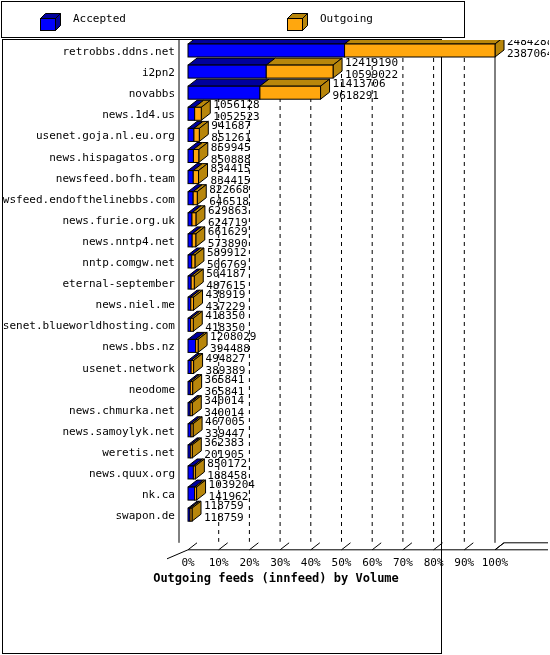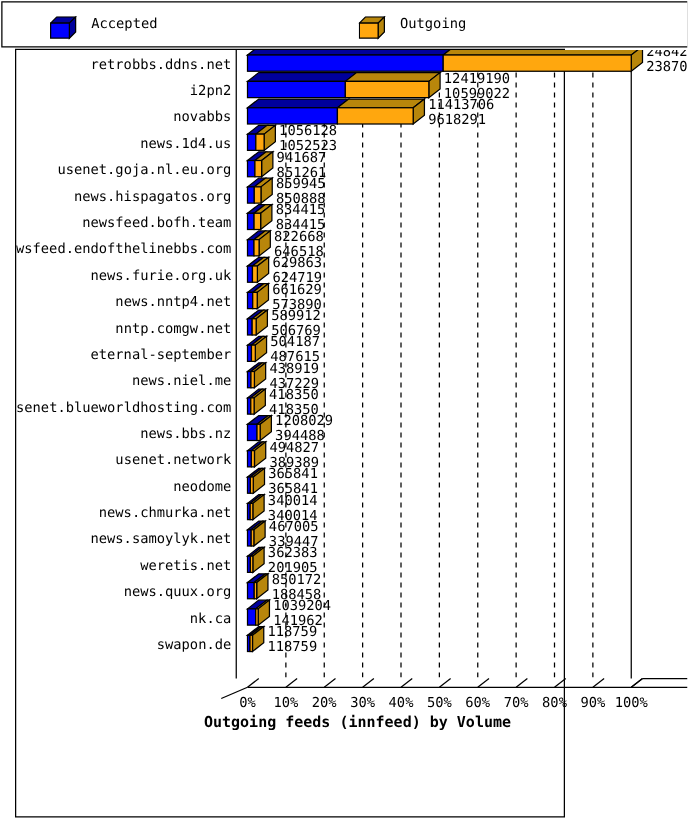--- a/index.html
+++ b/index.html
@@ -1,21 +1,21 @@
 <!DOCTYPE html>
 <html><head>
 <meta charset="utf-8">
 <style>
   html,body{margin:0;padding:0;background:#ffffff;}
   body{width:550px;height:655px;font-family:"DejaVu Sans Mono",monospace;-webkit-font-smoothing:none;}
   #page{position:relative;width:550px;height:655px;overflow:hidden;background:#fff;}
 
   .frame{position:absolute;border:1px solid #000;box-sizing:border-box;background:#fff;}
-  #legend-box{left:1px;top:1px;width:550px;height:37px;padding-left:20px;}
-  #plot-box{left:12px;top:39px;width:440px;height:615px;}
+  #legend-box{left:1px;top:1px;width:464px;height:37px;padding-left:20px;}
+  #plot-box{left:2px;top:39px;width:440px;height:615px;}
 
   
   .legend-item{position:absolute;top:8px;height:22px;}
   #legend-accepted{left:38px;}
   #legend-rejected{left:285px;}
   .swatch{position:absolute;left:0;top:3px;width:17px;height:15px;}
   .legend-label{position:absolute;left:33px;top:2px;font-size:11px;color:#000;white-space:nowrap;letter-spacing:0px;}
 </style>
 </head>
 <body>

